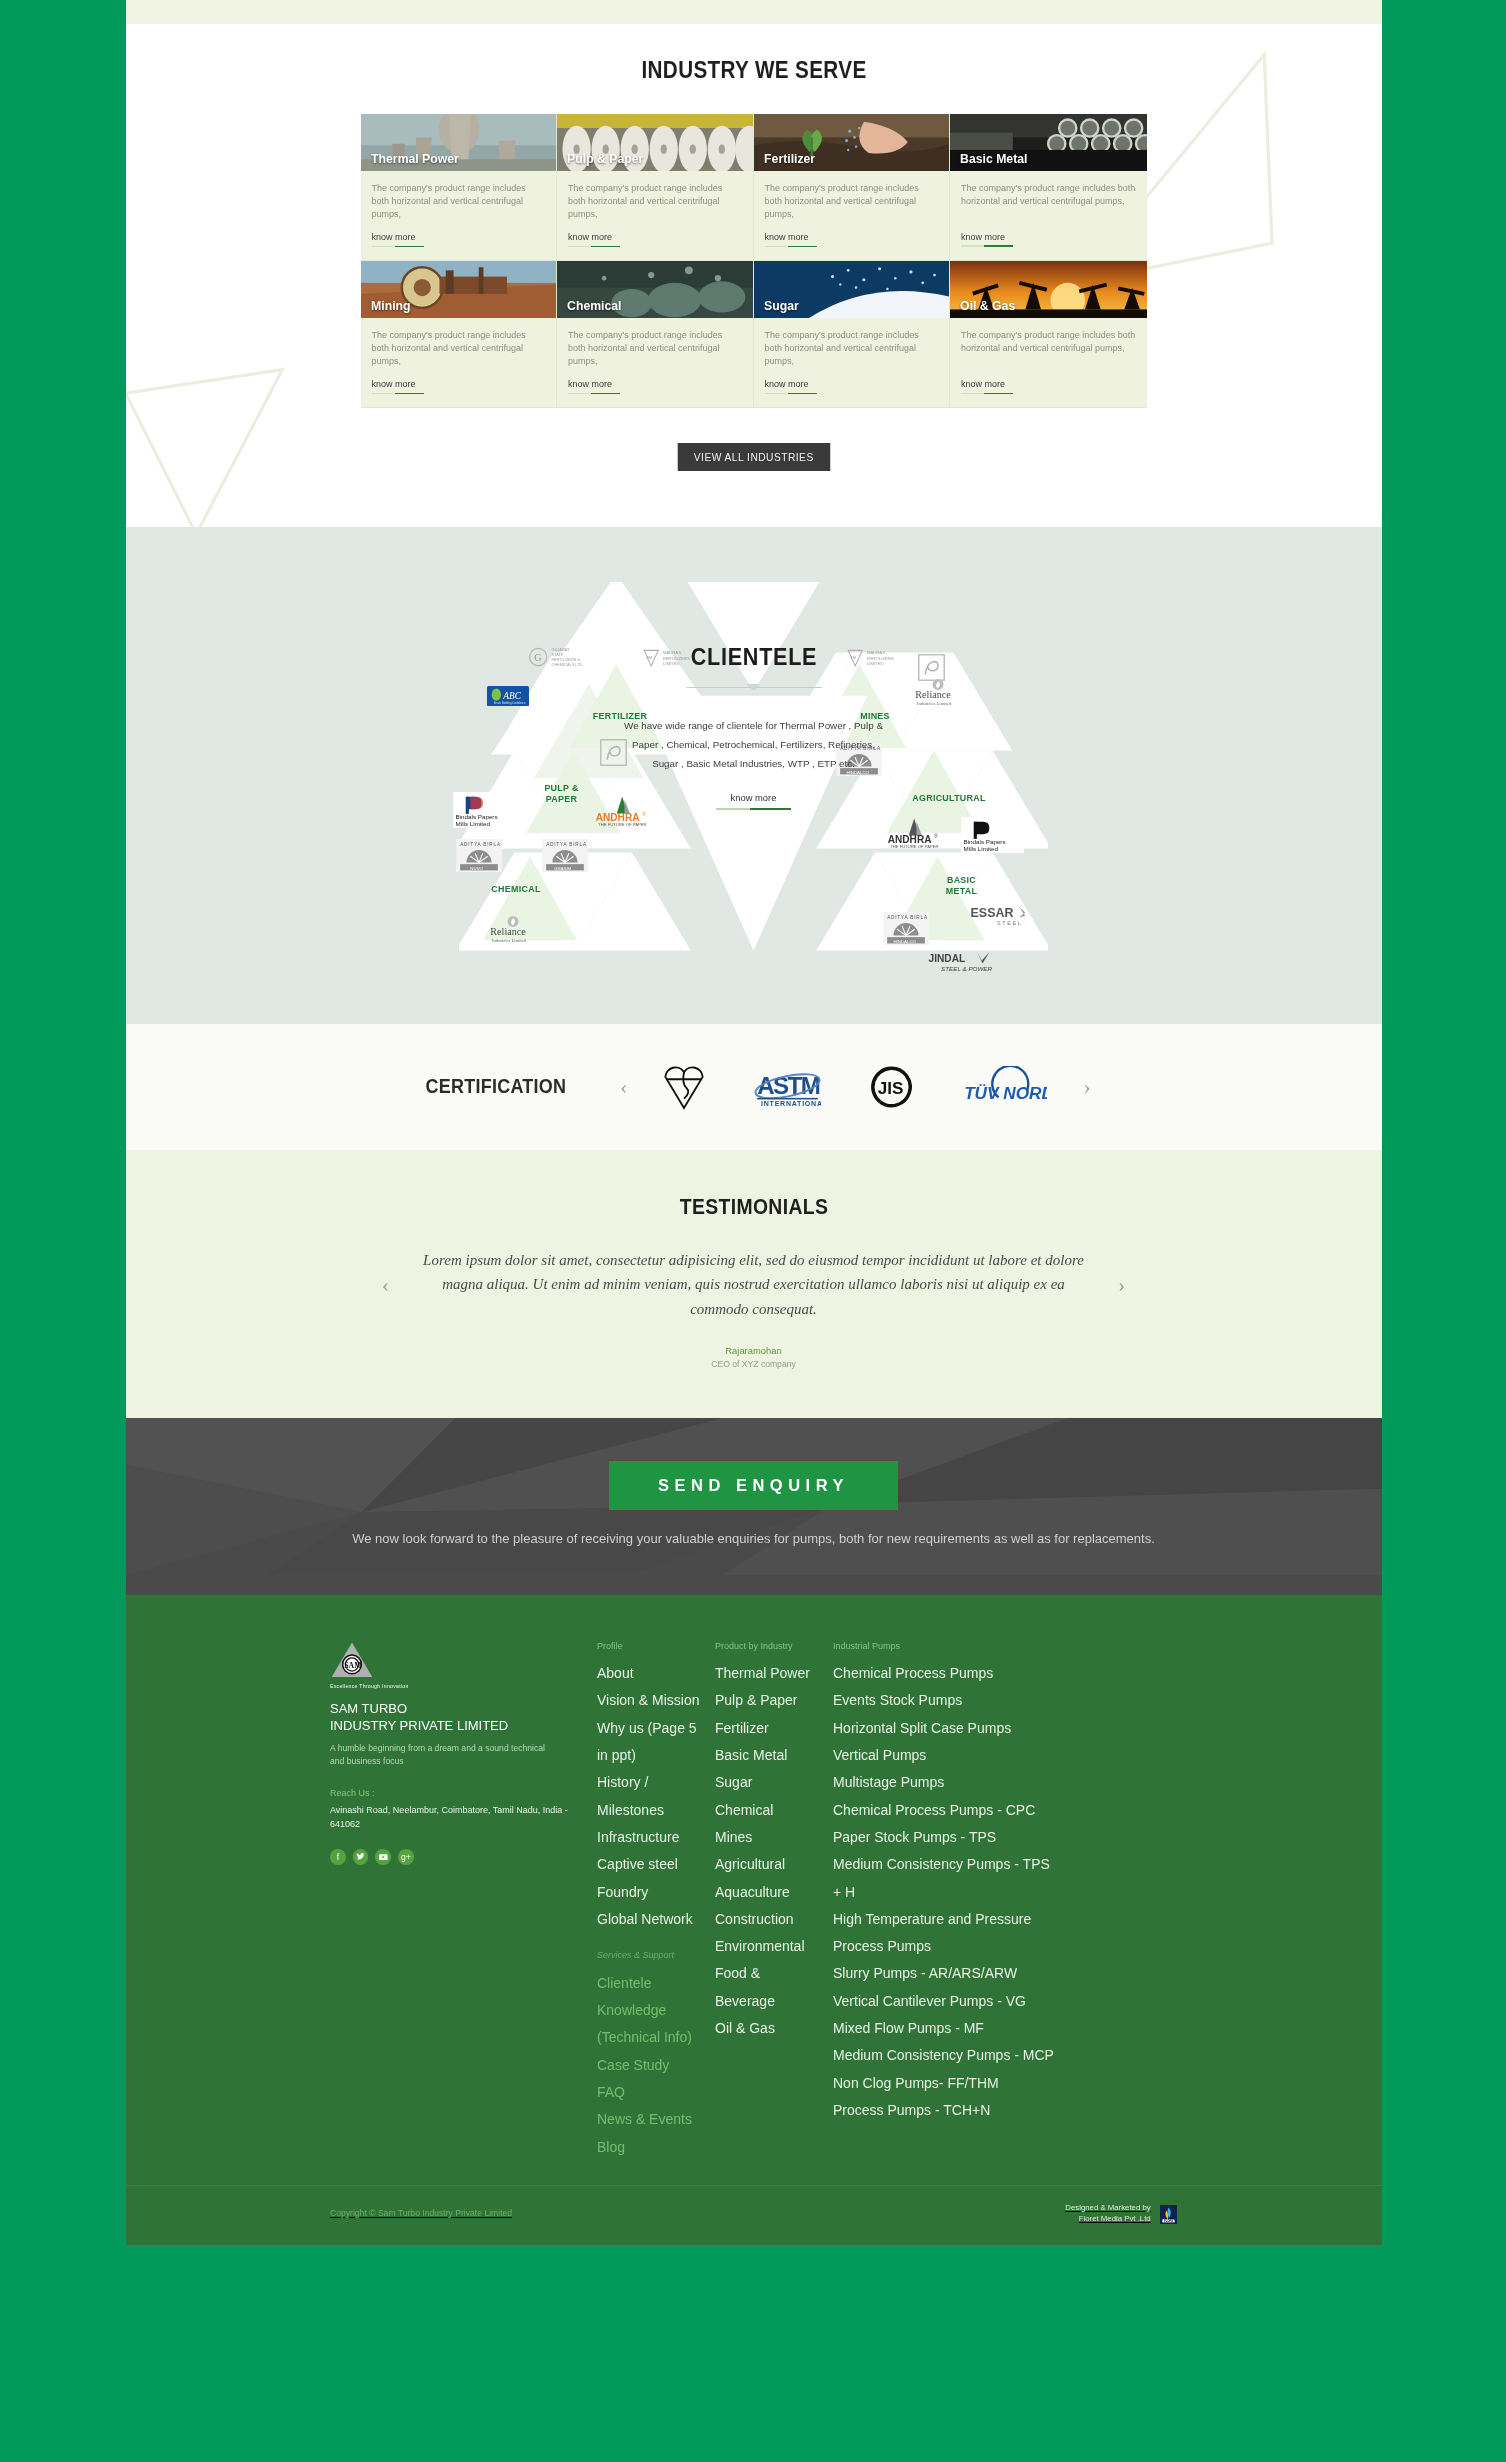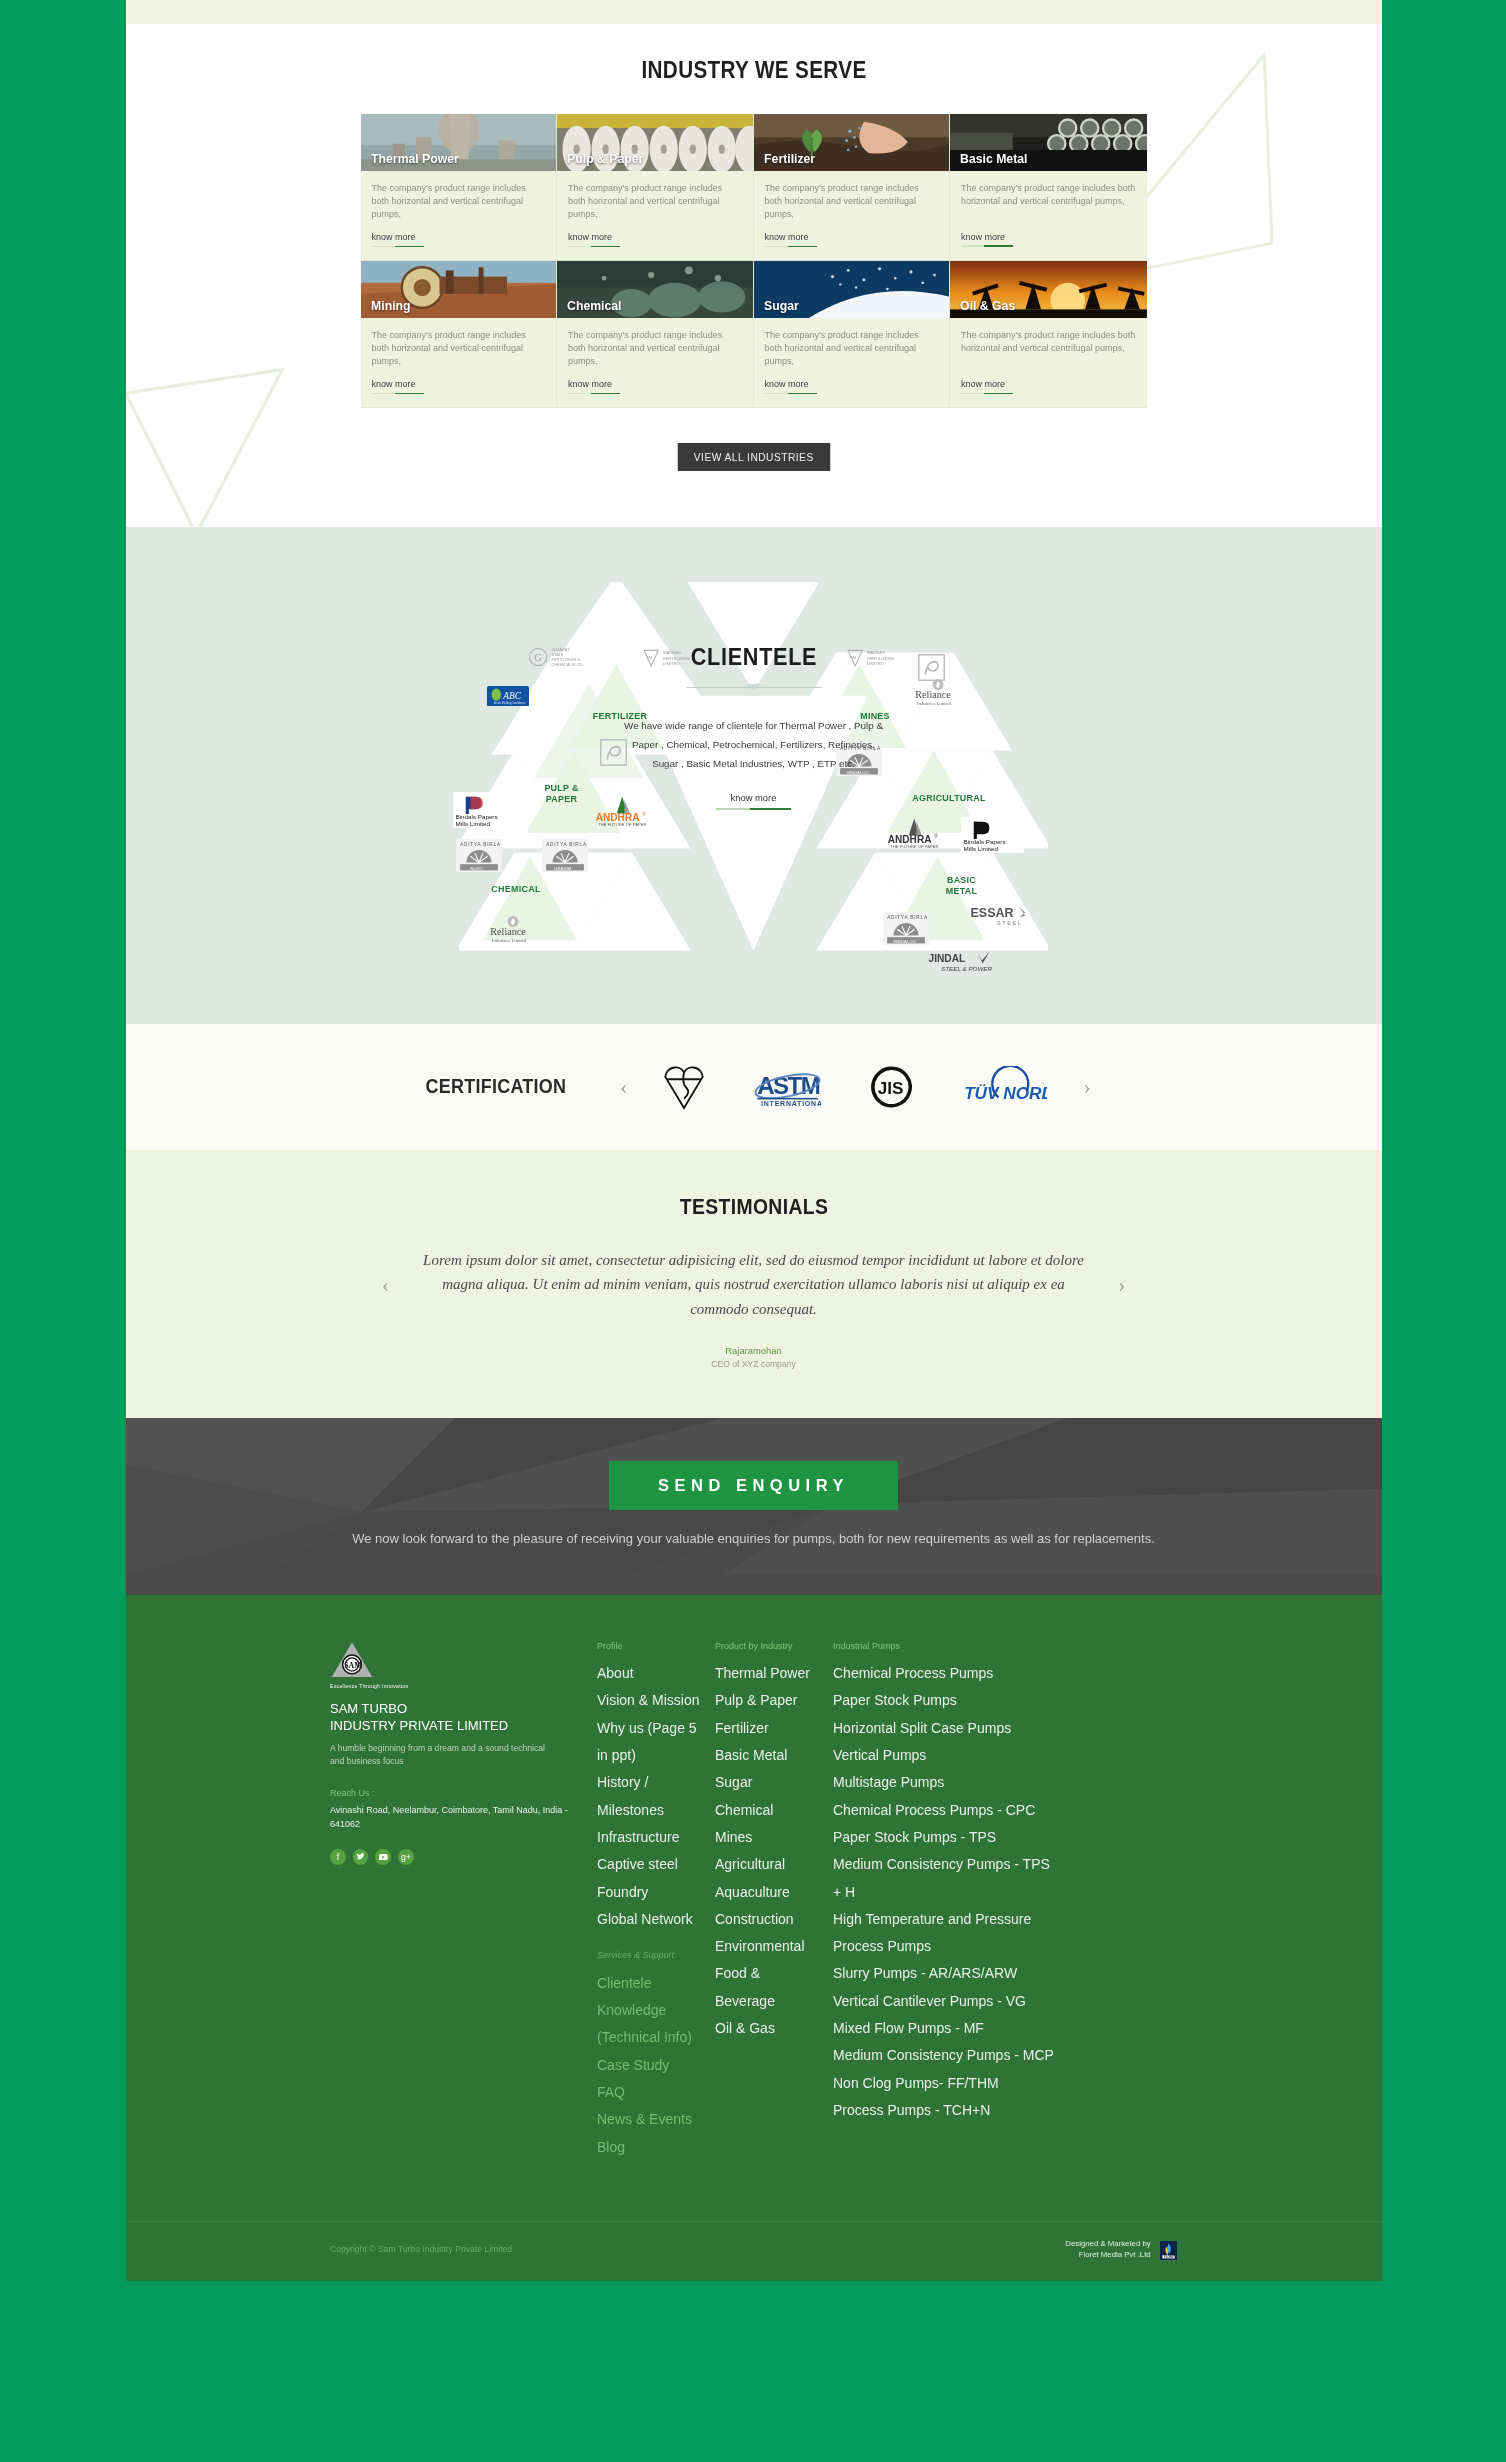--- a/index.html
+++ b/index.html
@@ -183,21 +183,21 @@
   .ft-col { padding-right:14px; }
   .ft-col-a { width:118px; }
   .ft-col-b { width:118px; }
   .ft-col-c { width:235px; }
   .ft-head { color:#86c47c; font-size:9px; margin-bottom:9.4px; }
   .ft-head.dim { color:#6fae68;font-style:italic; }
   .ft-link { color:#e8f2e6; font-size:14px; line-height:1.95; display:block; cursor:pointer; }
   .ft-link.dim { color:#7bbb70; }
   .ft-gap { height:17.3px; }
   .ft-bottom {
-    margin-top:60px; border-top:0.8px solid #3b8243; padding:15.7px 0 20.4px;
+    margin-top:24px; border-top:0.8px solid #3b8243; padding:15.7px 0 20.4px;text-decoration:underline;
   }
   .ft-bottom-in { width:847px; margin:0 auto; display:flex; justify-content:space-between; align-items:center; }
   .ft-copy { color:#6fae68; font-size:8.6px; }
   .ft-credit { display:flex; align-items:flex-end; gap:9px; }
   .ft-credit-txt { color:#e4efe2; font-size:7.8px; line-height:1.45; text-align:right; }
   .bottom-pad { height:59px; background:#019a5b; }
 </style>
 </head>
 <body>
 
@@ -846,21 +846,21 @@
         <a class="ft-link">Aquaculture</a>
         <a class="ft-link">Construction</a>
         <a class="ft-link">Environmental</a>
         <a class="ft-link">Food &amp; Beverage</a>
         <a class="ft-link">Oil &amp; Gas</a>
       </div>
 
       <div class="ft-col ft-col-c">
         <div class="ft-head">Industrial Pumps</div>
         <a class="ft-link">Chemical Process Pumps</a>
-        <a class="ft-link">Paper Stock Pumps</a>
+        <a class="ft-link">Events Stock Pumps</a>
         <a class="ft-link">Horizontal  Split  Case Pumps</a>
         <a class="ft-link">Vertical Pumps</a>
         <a class="ft-link">Multistage Pumps</a>
         <a class="ft-link">Chemical Process Pumps - CPC</a>
         <a class="ft-link">Paper Stock Pumps - TPS</a>
         <a class="ft-link">Medium Consistency Pumps - TPS + H</a>
         <a class="ft-link">High Temperature and Pressure Process Pumps</a>
         <a class="ft-link">Slurry Pumps - AR/ARS/ARW</a>
         <a class="ft-link">Vertical Cantilever Pumps - VG</a>
         <a class="ft-link">Mixed Flow Pumps - MF</a>

